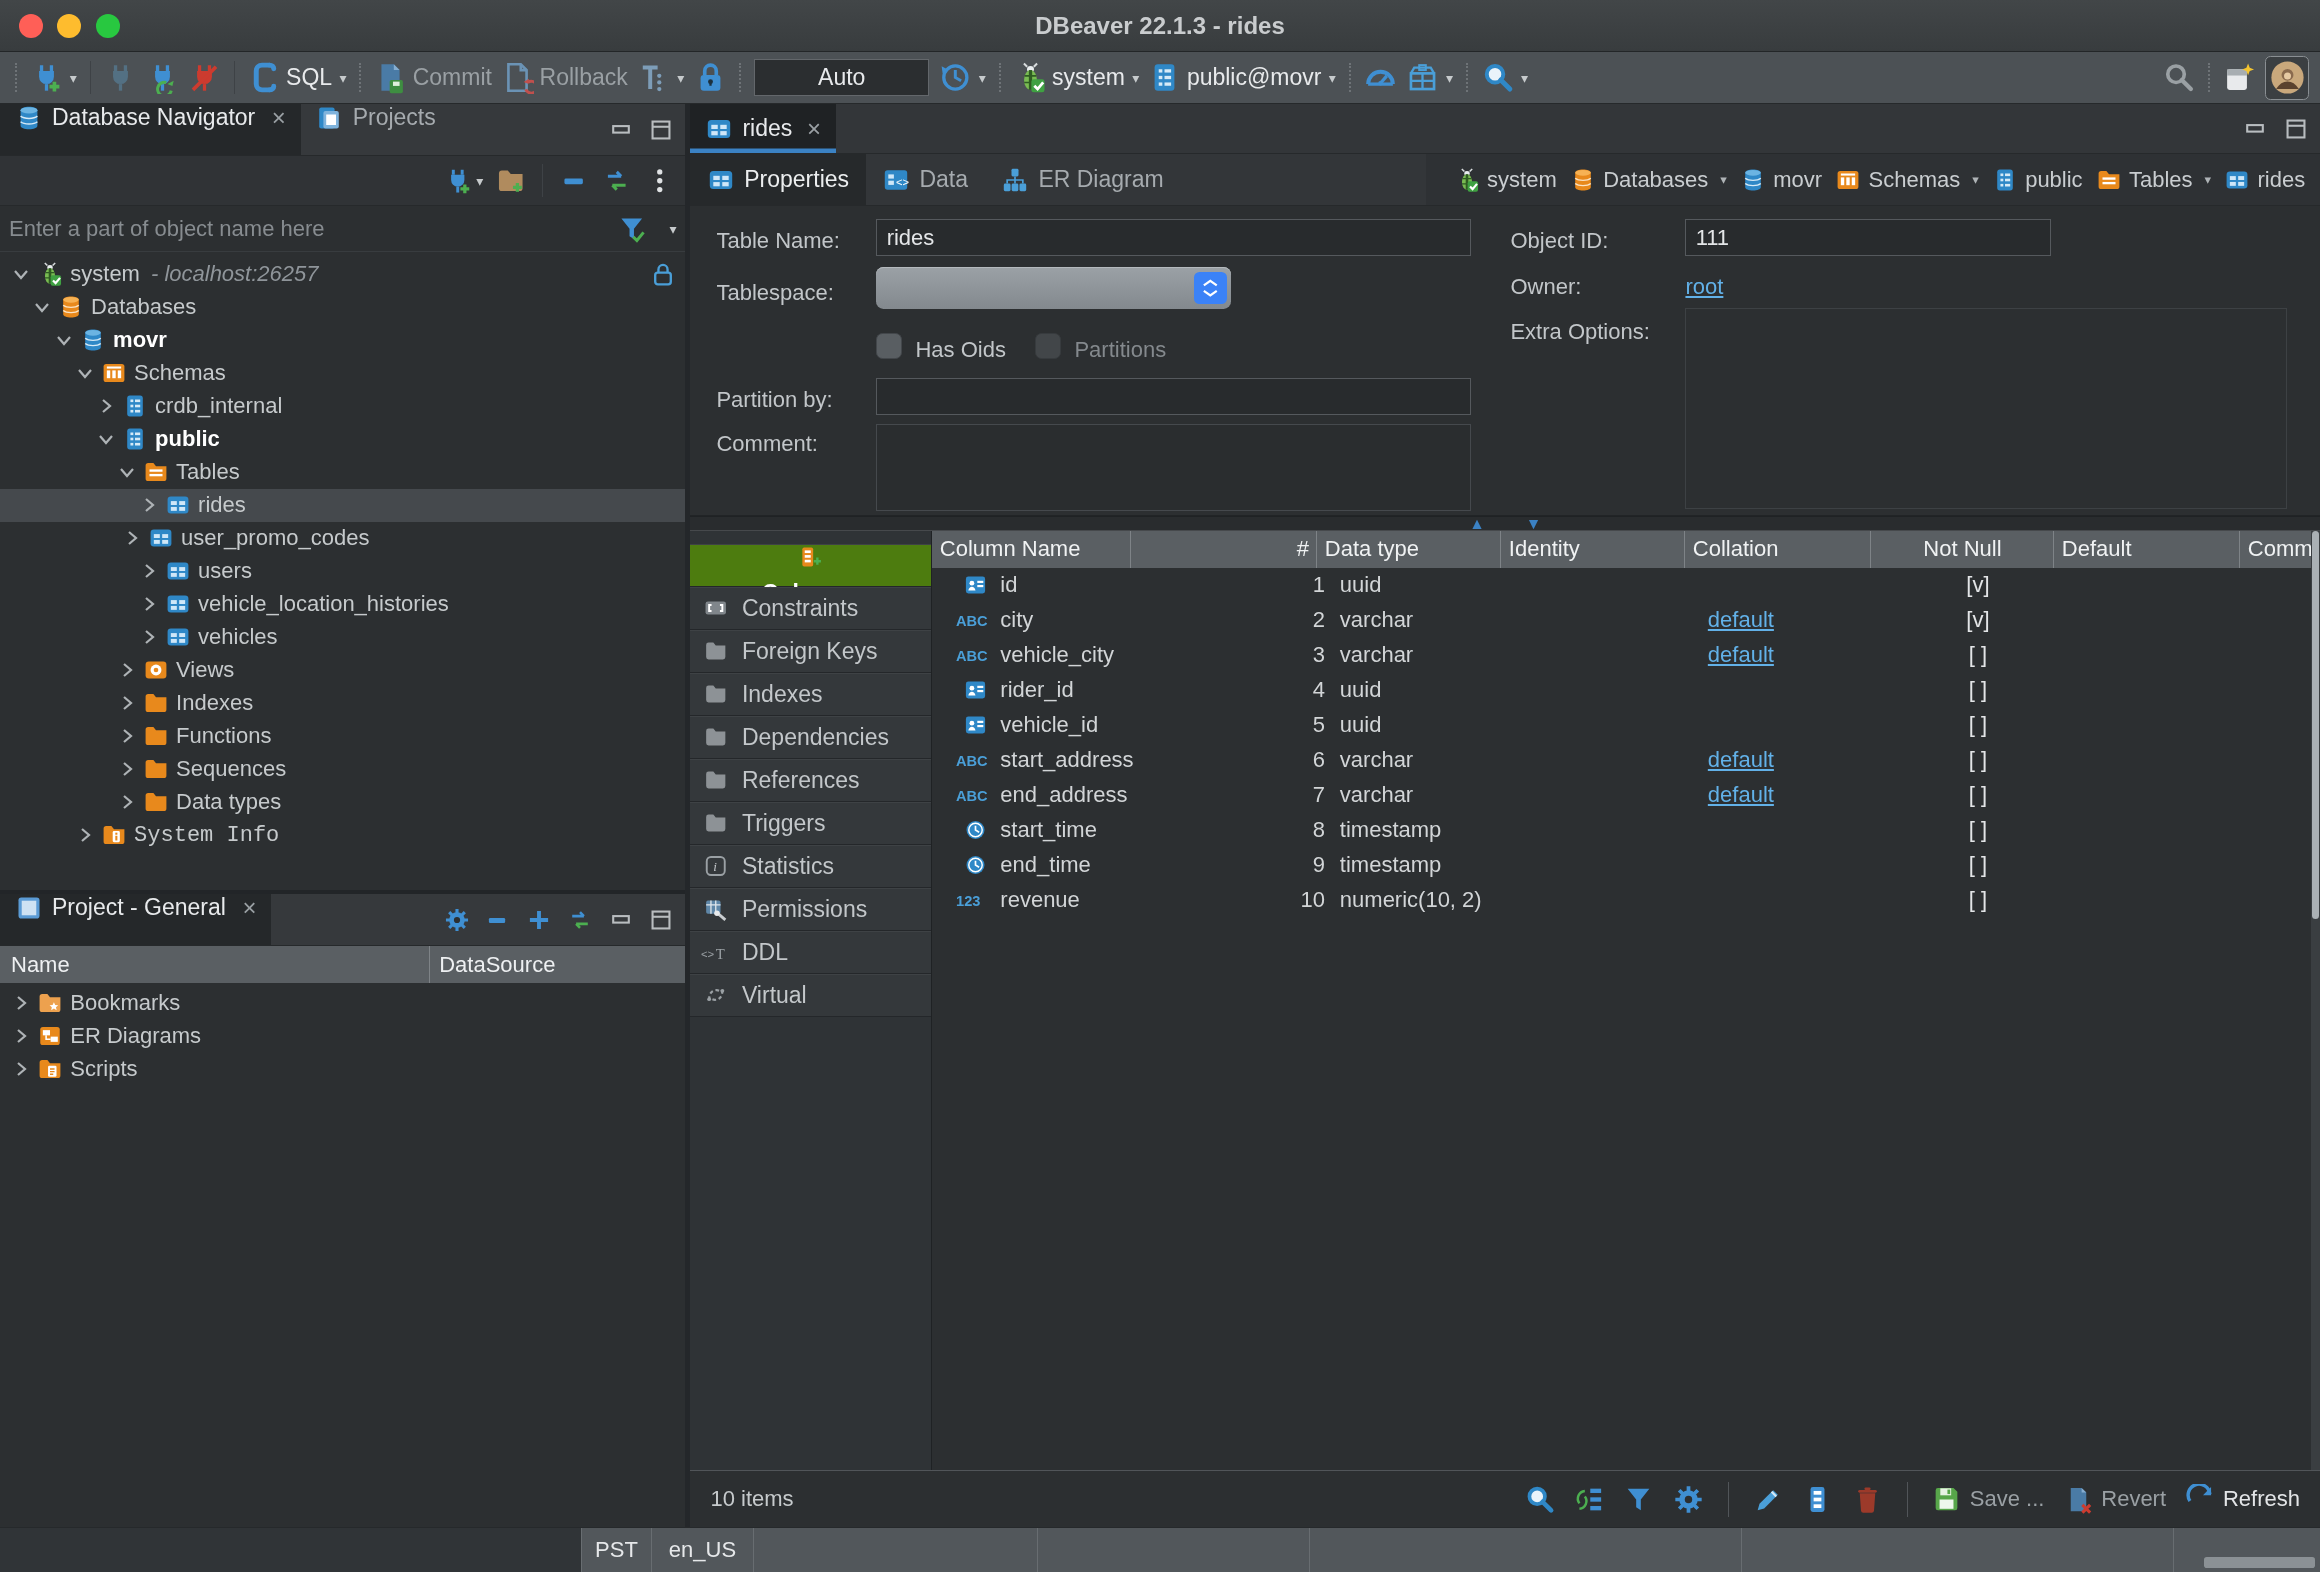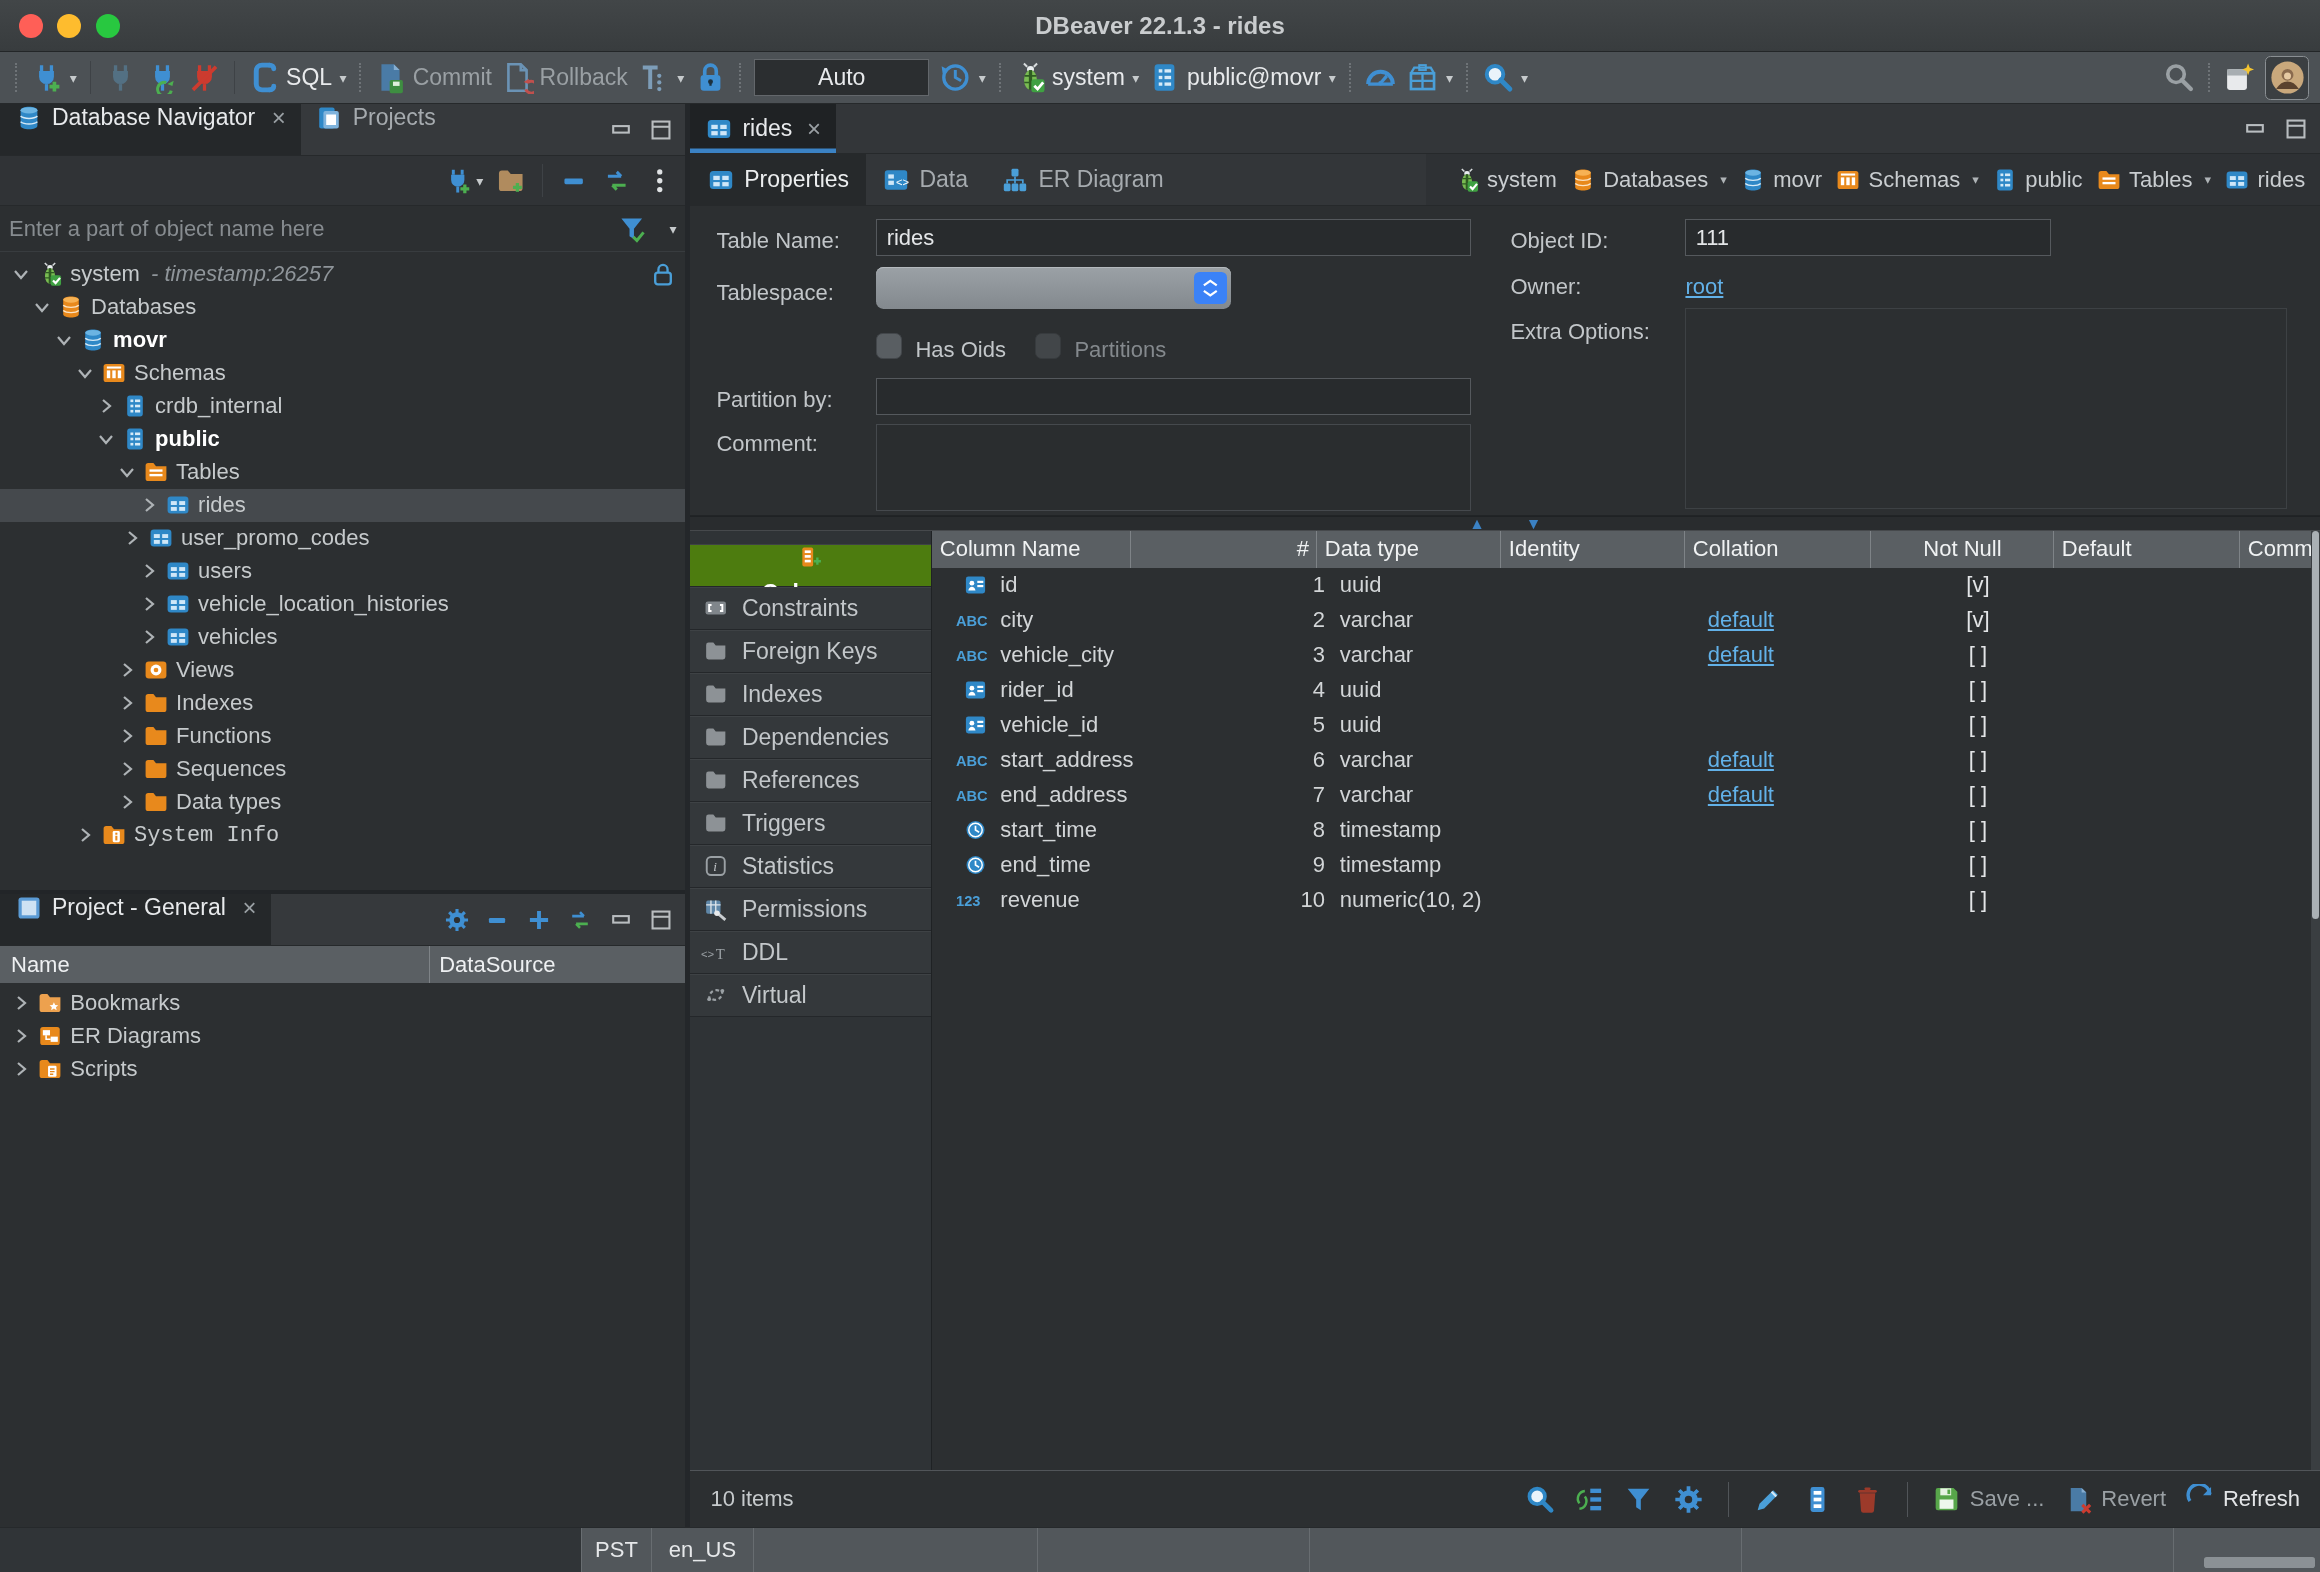--- a/index.html
+++ b/index.html
@@ -436,21 +436,21 @@
             <span class="ticon"><svg viewBox="0 0 20 20">
                 <path d="M8 3.5L6 1.5M12 3.5l2-2" stroke="#d7dbdd" stroke-width="1.2" fill="none"></path>
                 <ellipse cx="10" cy="5" rx="2.1" ry="1.9" fill="#e9edef"></ellipse>
                 <ellipse cx="10" cy="11.5" rx="3.9" ry="6" fill="#79bb52"></ellipse>
                 <path d="M10 5.5v12" stroke="#2f5d22" stroke-width="2"></path>
                 <path d="M6.4 9h7.2M6.2 13h7.6" stroke="#2f5d22" stroke-width="1"></path>
                 <rect x="10.5" y="11" width="8" height="8" rx="1.5" fill="#3fa142"></rect>
                 <path d="M12.3 15l2 2 3.4-4" stroke="#fff" stroke-width="1.7" fill="none"></path>
               </svg></span>
             <span class="tlabel-txt">system</span>
-            <span class="suffix"> - timestamp:26257</span>
+            <span class="suffix"> - localhost:26257</span>
             <span class="trail"><svg viewBox="0 0 20 20">
                 <rect x="4" y="9" width="12" height="9" rx="2" fill="none" stroke="#4a9fd8" stroke-width="1.8"></rect>
                 <path d="M6.5 9V6.5a3.5 3.5 0 017 0V9" fill="none" stroke="#4a9fd8" stroke-width="1.8"></path>
               </svg></span>
           </div>
           <div class="trow" style="padding-left: 30px;">
             <span class="chev"><svg viewBox="0 0 20 20">
                 <path d="M4 7l6 7 6-7" fill="none" stroke="#aeb3b6" stroke-width="2.2"></path>
               </svg></span>
             <span class="ticon"><svg viewBox="0 0 20 20">

